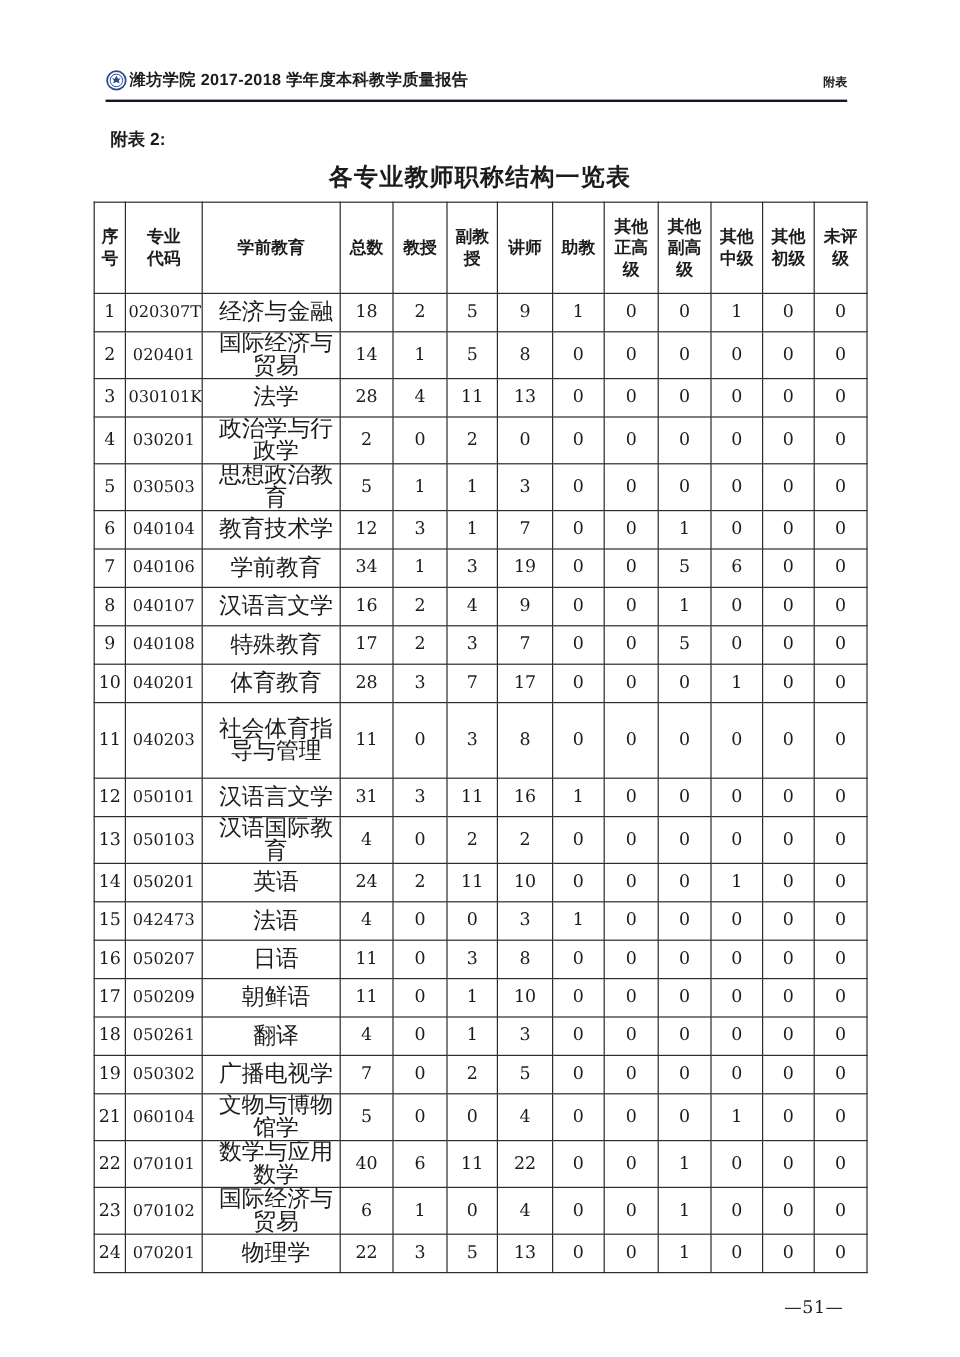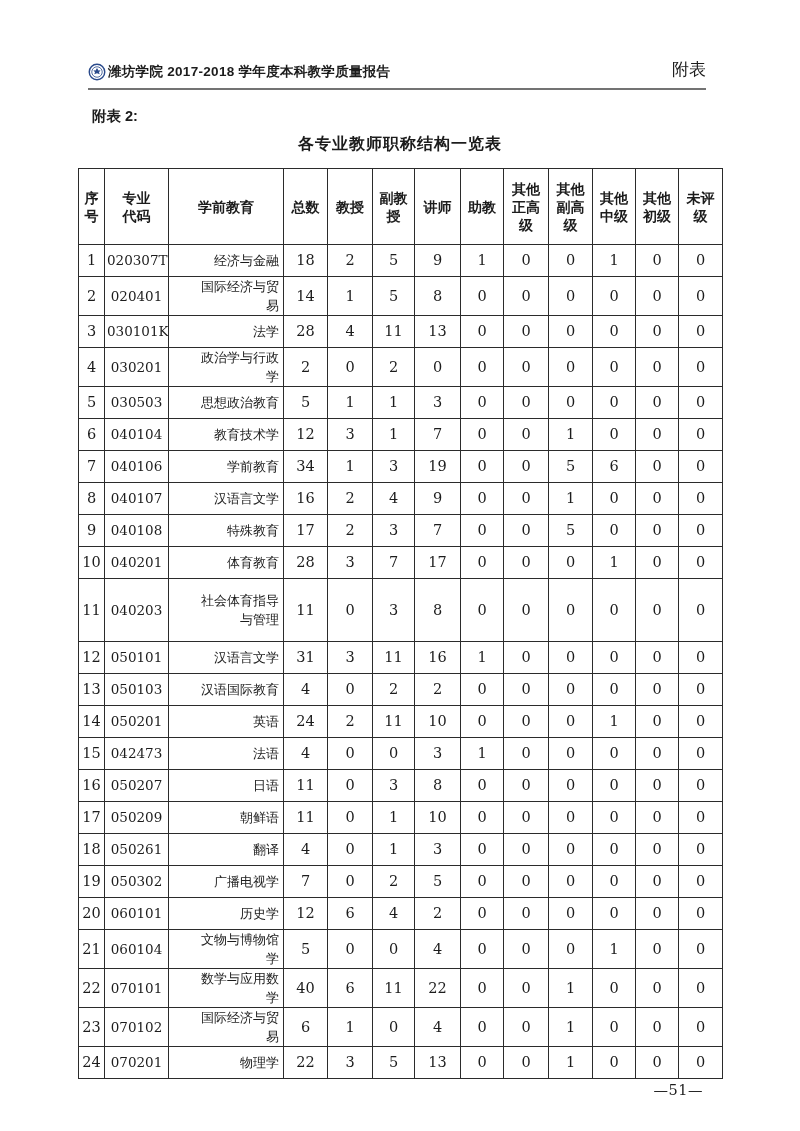--- a/index.html
+++ b/index.html
@@ -19,37 +19,37 @@
   }
   
   .running-header {
     position: absolute;
     left: 88px;
     top: 58px;
     width: 618px;
     display: flex;
     align-items: flex-end;
     justify-content: space-between;
-    border-bottom: 2px solid #737373;
+    border-bottom: 2px solid #0f172a;
     padding-bottom: 7px;
   }
   .brand-wrap {
     display: flex;
     align-items: center;
     gap: 2px;
   }
   .brand-text {
     font-size: 13.5px;
     font-weight: 700;
     letter-spacing: 0.3px;
     white-space: nowrap;
   }
   .header-right {
-    font-size: 17px;
-    font-weight: 400;
+    font-size: 10px;
+    font-weight: 700;
     white-space: nowrap;
   }
   .logo {
     width: 18px;
     height: 18px;
     display: inline-block;
     flex: 0 0 auto;
   }
   
   .appendix-label {
@@ -58,21 +58,21 @@
     top: 107px;
     font-size: 14.5px;
     font-weight: 700;
   }
   .doc-title {
     position: absolute;
     left: 0;
     top: 134px;
     width: 100%;
     text-align: center;
-    font-size: 16px;
+    font-size: 20px;
     font-weight: 700;
     letter-spacing: 1px;
   }
   
   table.structure-table {
     position: absolute;
     left: 78px;
     top: 168px;
     width: 644px;
     border-collapse: collapse;
@@ -94,23 +94,23 @@
     white-space: pre-line;
     padding: 0 2px;
   }
   .structure-table td {
     height: 31px;
     font-size: 14.5px;
     line-height: 19px;
     padding: 0 2px;
   }
   .structure-table td.name {
-    text-align: right;
-    padding: 0 4px 0 24px;
-    font-size: 13px;
+    text-align: center;
+    padding: 0 4px 0 12px;
+    font-size: 19px;
   }
   .structure-table td.code {
     font-size: 13.5px;
   }
   .structure-table tr.tall td {
     height: 62px;
   }
   
   .page-footer {
     position: absolute;
@@ -467,35 +467,20 @@
           <td>2</td>
           <td>5</td>
           <td>0</td>
           <td>0</td>
           <td>0</td>
           <td>0</td>
           <td>0</td>
           <td>0</td>
         </tr>
         <tr>
-          <td>20</td>
-          <td class="code">060101</td>
-          <td class="name">历史学</td>
-          <td>12</td>
-          <td>6</td>
-          <td>4</td>
-          <td>2</td>
-          <td>0</td>
-          <td>0</td>
-          <td>0</td>
-          <td>0</td>
-          <td>0</td>
-          <td>0</td>
-        </tr>
-        <tr>
           <td>21</td>
           <td class="code">060104</td>
           <td class="name">文物与博物馆学</td>
           <td>5</td>
           <td>0</td>
           <td>0</td>
           <td>4</td>
           <td>0</td>
           <td>0</td>
           <td>0</td>

